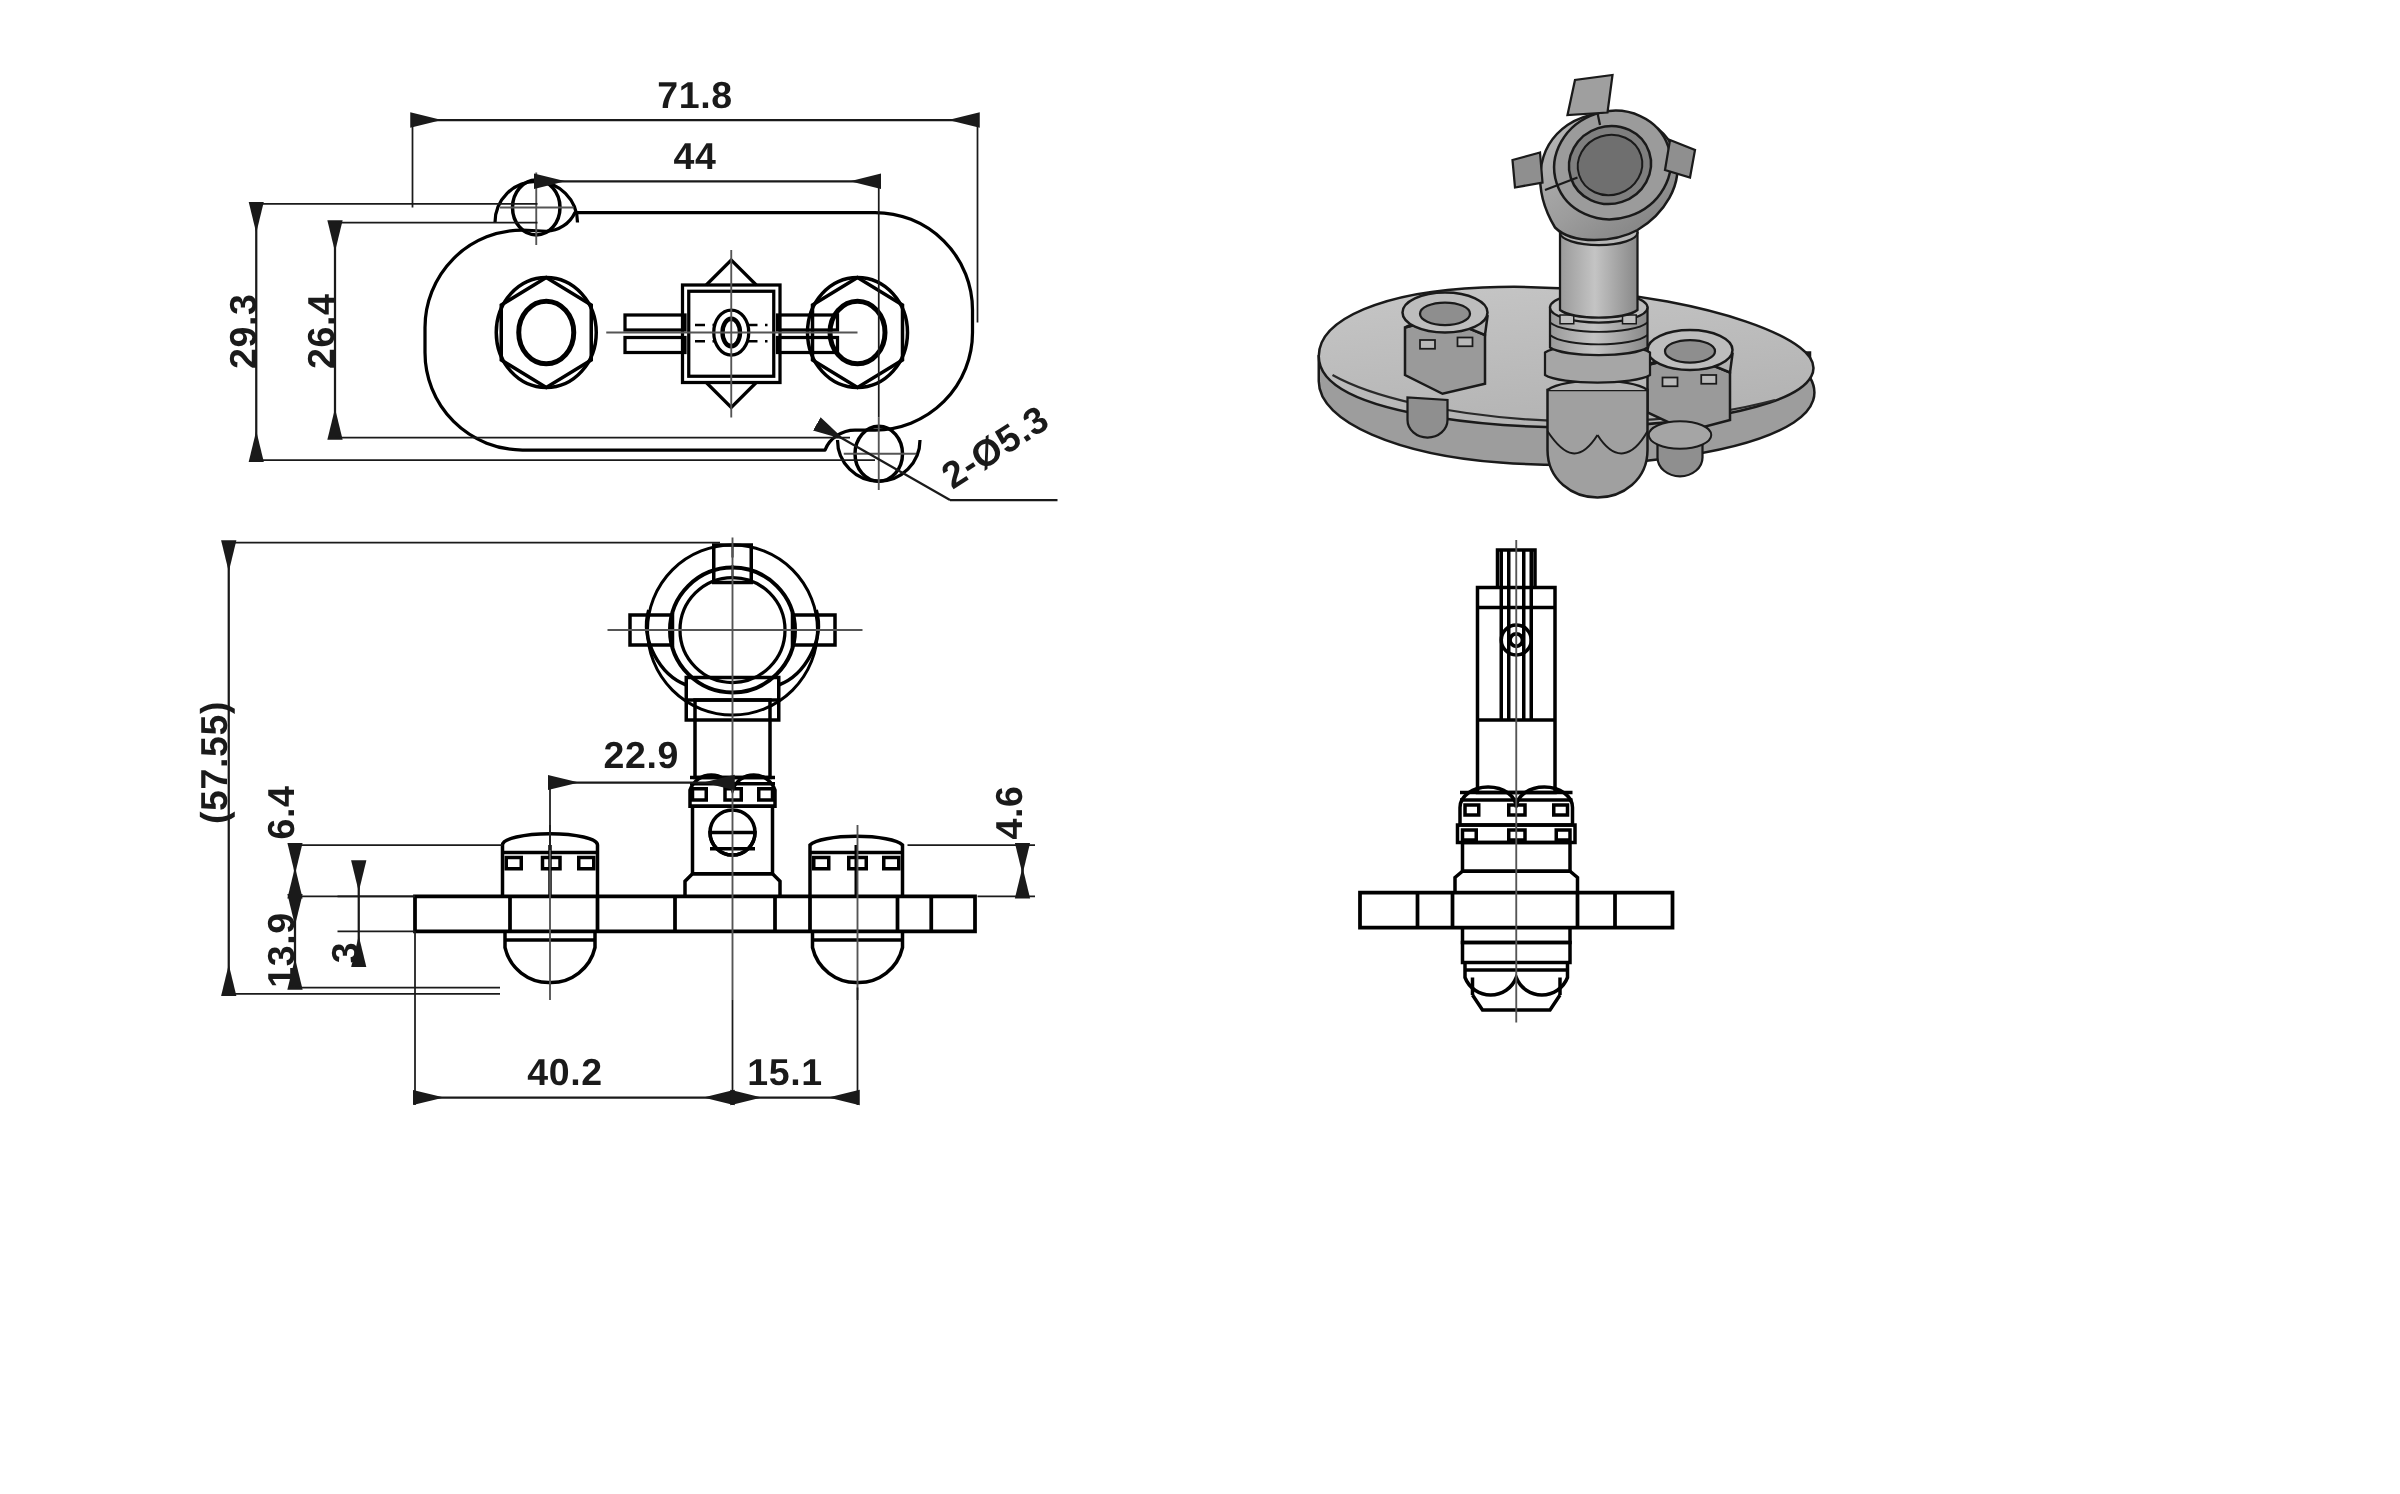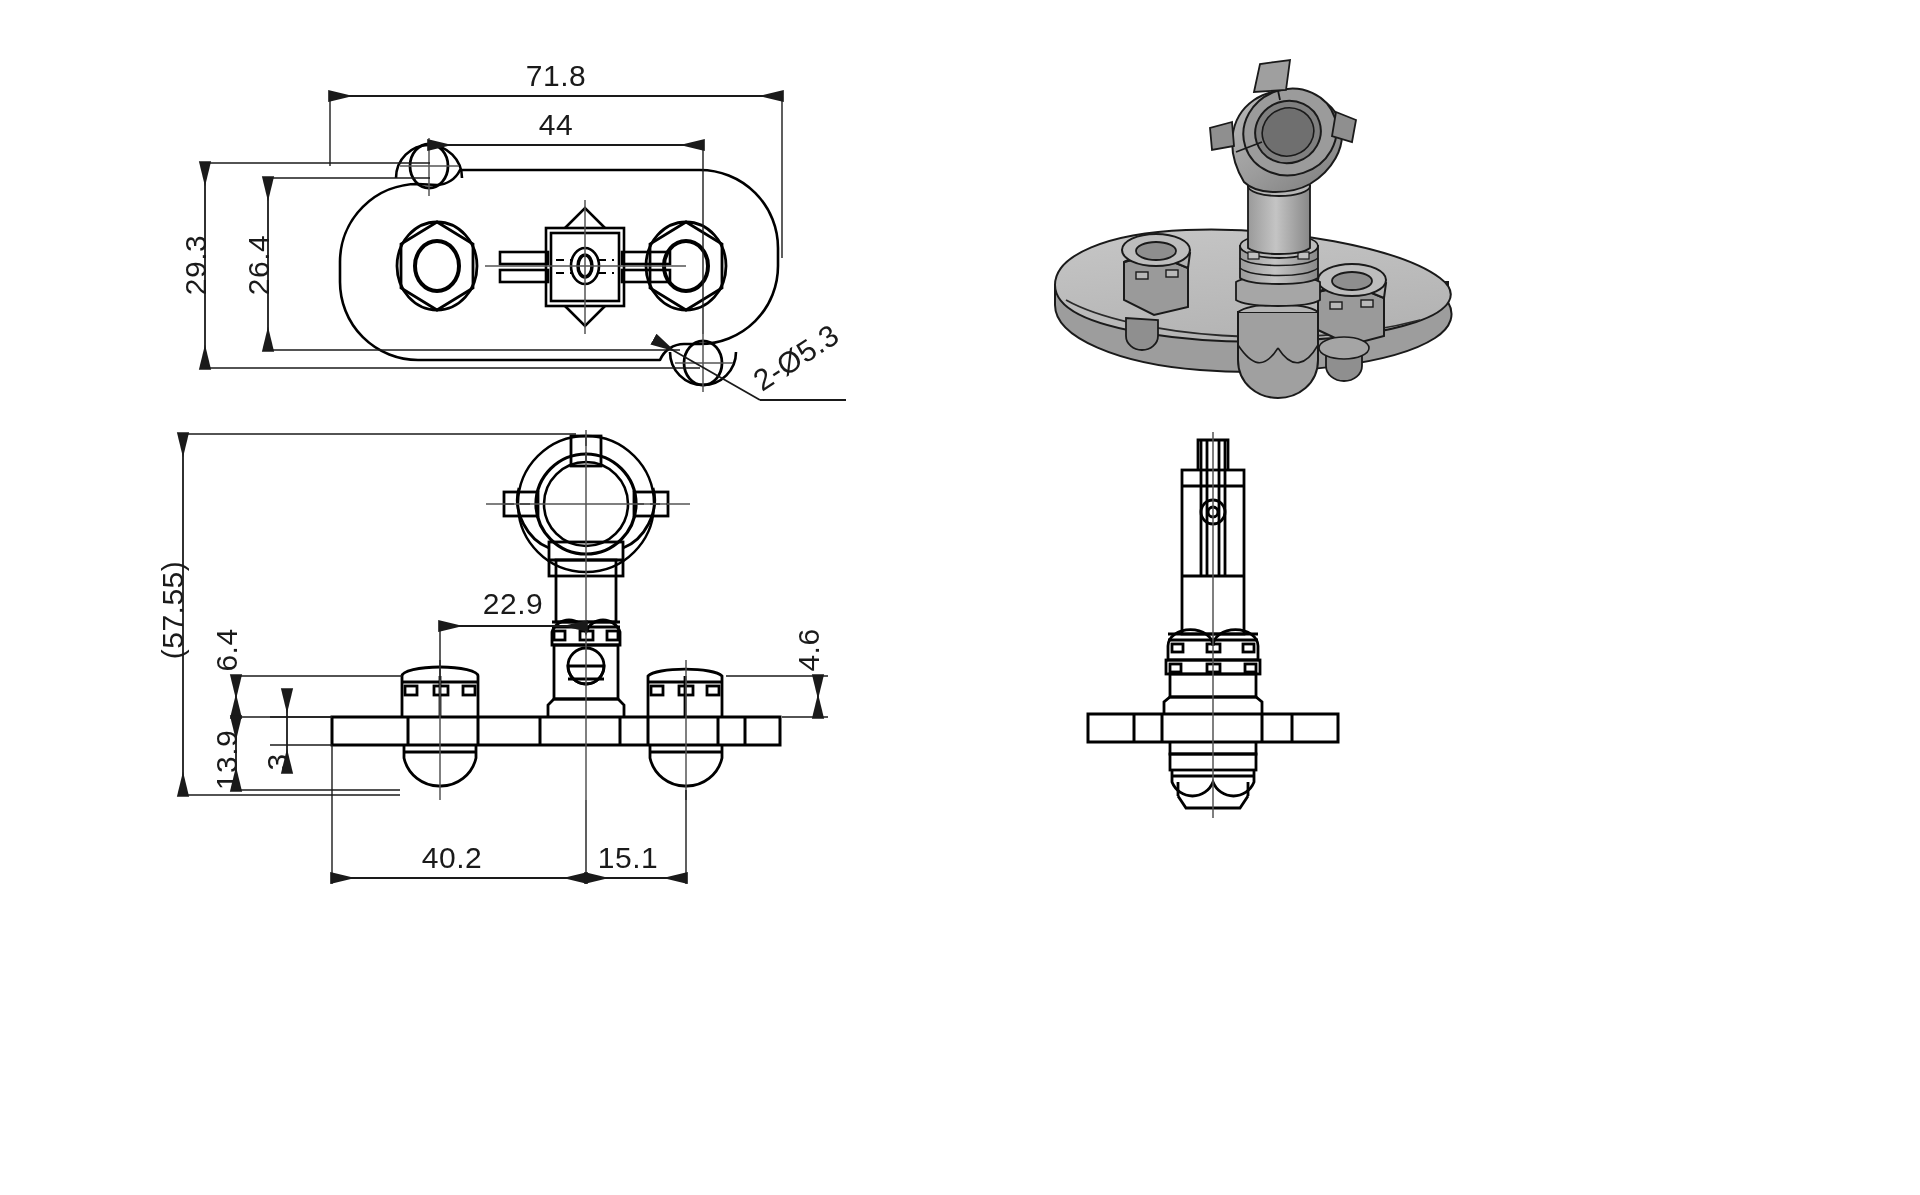--- a/index.html
+++ b/index.html
@@ -11,20 +11,21 @@
     width: 1920px;
     height: 1195px;
     font-family: "Liberation Sans", sans-serif;
     overflow: hidden;
   }
   #sheet {
     position: relative;
     width: 1920px;
     height: 1195px;
     background: #ffffff;
+    font-weight: bold;
   }
   svg { display: block; }
   .dimtext {
     font-family: "Liberation Sans", sans-serif;
     font-size: 30px;
     fill: #1a1a1a;
     letter-spacing: 0.5px;
   }
   .vert { writing-mode: vertical-rl; }
 </style>

